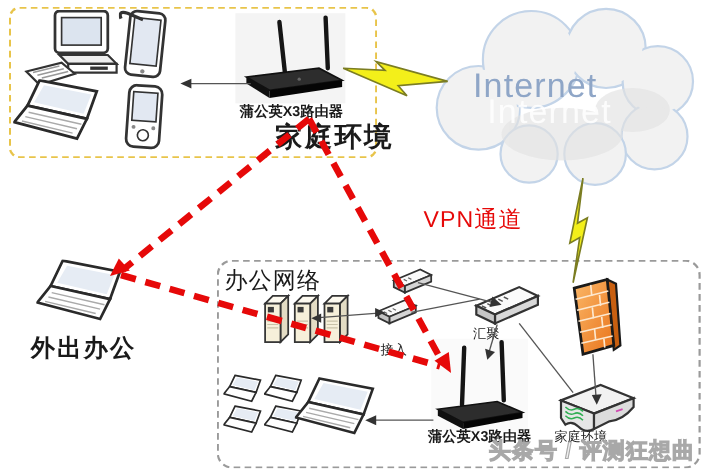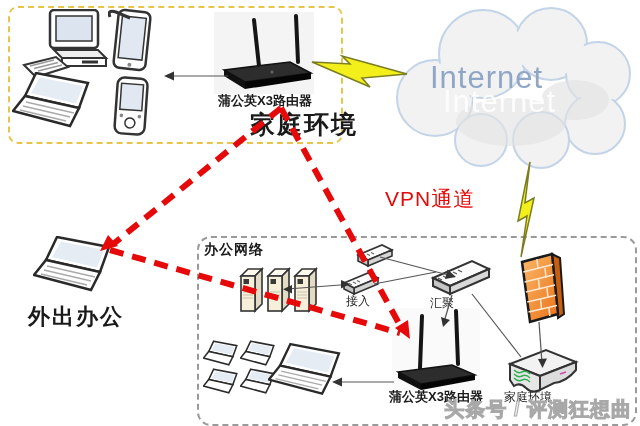--- a/index.html
+++ b/index.html
@@ -10,21 +10,21 @@
   .box{position:absolute;border-radius:10px;z-index:1;}
   .home-box{left:8px;top:6px;width:331px;height:134px;border:2px dashed #e8c44a;}
   .office-box{left:197px;top:236px;width:436px;height:186px;border:2px dashed #9a9a9a;border-radius:14px;}
   .photo{position:absolute;z-index:2;}
   .photo-top{left:214px;top:12px;width:100px;height:82px;background:#f4f4f4;}
   .photo-office{left:392px;top:308px;width:88px;height:84px;background:#fafafa;}
   .icon{position:absolute;z-index:3;}
   .label{position:absolute;z-index:5;color:#1a1a1a;white-space:nowrap;}
   .router-label{font-size:13px;font-weight:bold;text-align:center;}
   .small-label{font-size:12px;color:#222;text-align:center;}
-  .area-title{font-size:14px;font-weight:bold;letter-spacing:1px;}
+  .area-title{font-size:21px;font-weight:normal;letter-spacing:1px;}
   .home-title{left:250px;top:108px;font-size:25px;font-weight:bold;letter-spacing:2px;}
   .vpn-label{left:356px;top:185px;font-size:21px;font-weight:normal;color:#e60909;letter-spacing:1px;margin-left:29px;}
   .internet-main{left:430px;top:60px;font-size:31px;color:#8fa6c7;letter-spacing:1px;z-index:5;}
   .internet-ghost{left:443px;top:84px;font-size:31px;color:rgba(255,255,255,0.85);letter-spacing:1px;z-index:4;}
   .watermark{
     left:398px;top:396px;width:234px;text-align:right;font-size:20px;font-weight:bold;
     color:#f0f0f0;-webkit-text-stroke:1px #a8a8a8;letter-spacing:1px;z-index:10;
   }
   #overlay{position:absolute;left:0;top:0;z-index:8;pointer-events:none;}
 </style>
@@ -151,21 +151,21 @@
     </g>
   </svg>
   <svg class="icon" style="left:342px;top:270px" width="38" height="28" viewBox="0 0 38 28">
     <g stroke="#333" stroke-width="1.6">
       <path d="M2,13 L26,3 L36,8 L12,18 Z" fill="#fafafa"></path>
       <path d="M12,18 L36,8 L36,14 L12,24 Z" fill="#d5d5d5"></path>
       <path d="M2,13 L12,18 L12,24 L2,19 Z" fill="#c3c3c3"></path>
       <path d="M7,13.5 l3,1.5 M11,12 l3,1.5 M15,10.5 l3,1.5" stroke="#666" stroke-width="1.1"></path>
     </g>
   </svg>
-  <div class="label small-label" style="left:340px;top:293px;width:36px">接入</div>
+  <div class="label small-label" style="left:340px;top:310px;width:36px">接入</div>
 
   <svg class="icon" style="left:430px;top:256px" width="62" height="44" viewBox="0 0 62 44">
     <path d="M3,22 L42,5 L59,13 L20,30 Z" fill="#fbfbfb" stroke="#333" stroke-width="2"></path>
     <path d="M20,30 L59,13 L59,21 L20,38 Z" fill="#d8d8d8" stroke="#333" stroke-width="2"></path>
     <path d="M3,22 L20,30 L20,38 L3,30 Z" fill="#c6c6c6" stroke="#333" stroke-width="2"></path>
     <path d="M8,22 l4,2 M13,20 l4,2 M18,18 l4,2 M23,16 l4,2 M28,14 l4,2" stroke="#555" stroke-width="1.3"></path>
   </svg>
   <div class="label small-label" style="left:424px;top:295px;width:36px">汇聚</div>
 
   <svg class="icon" style="left:514px;top:252px" width="52" height="72" viewBox="0 0 52 72">

